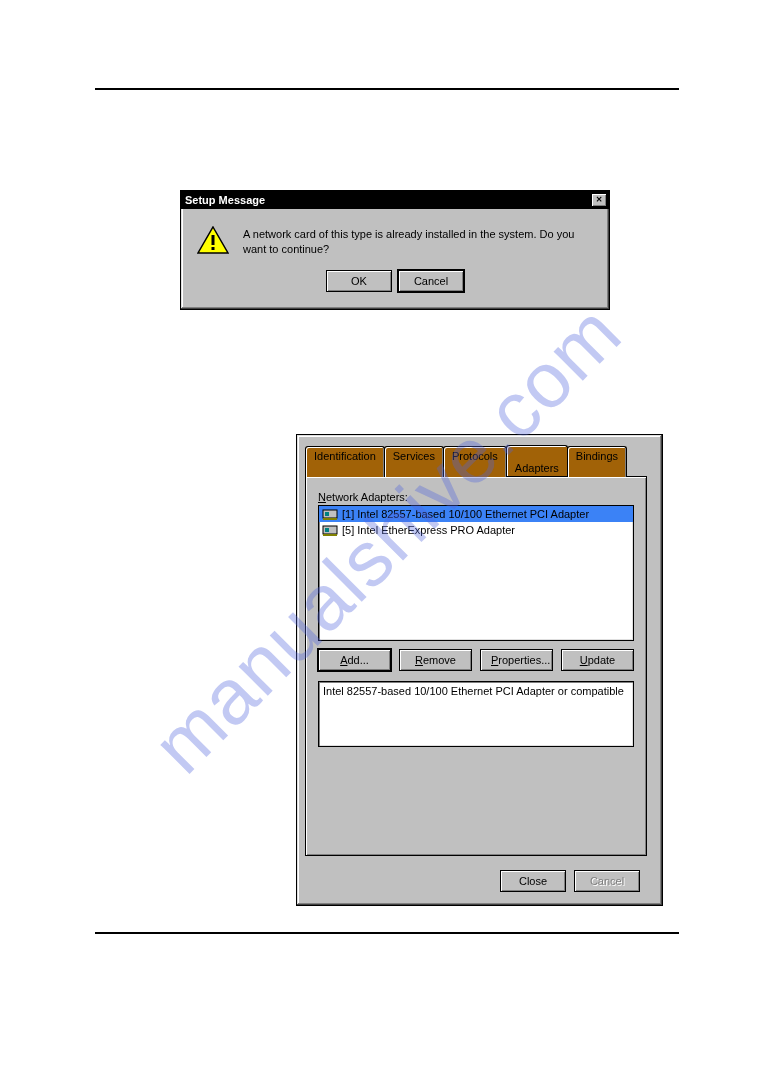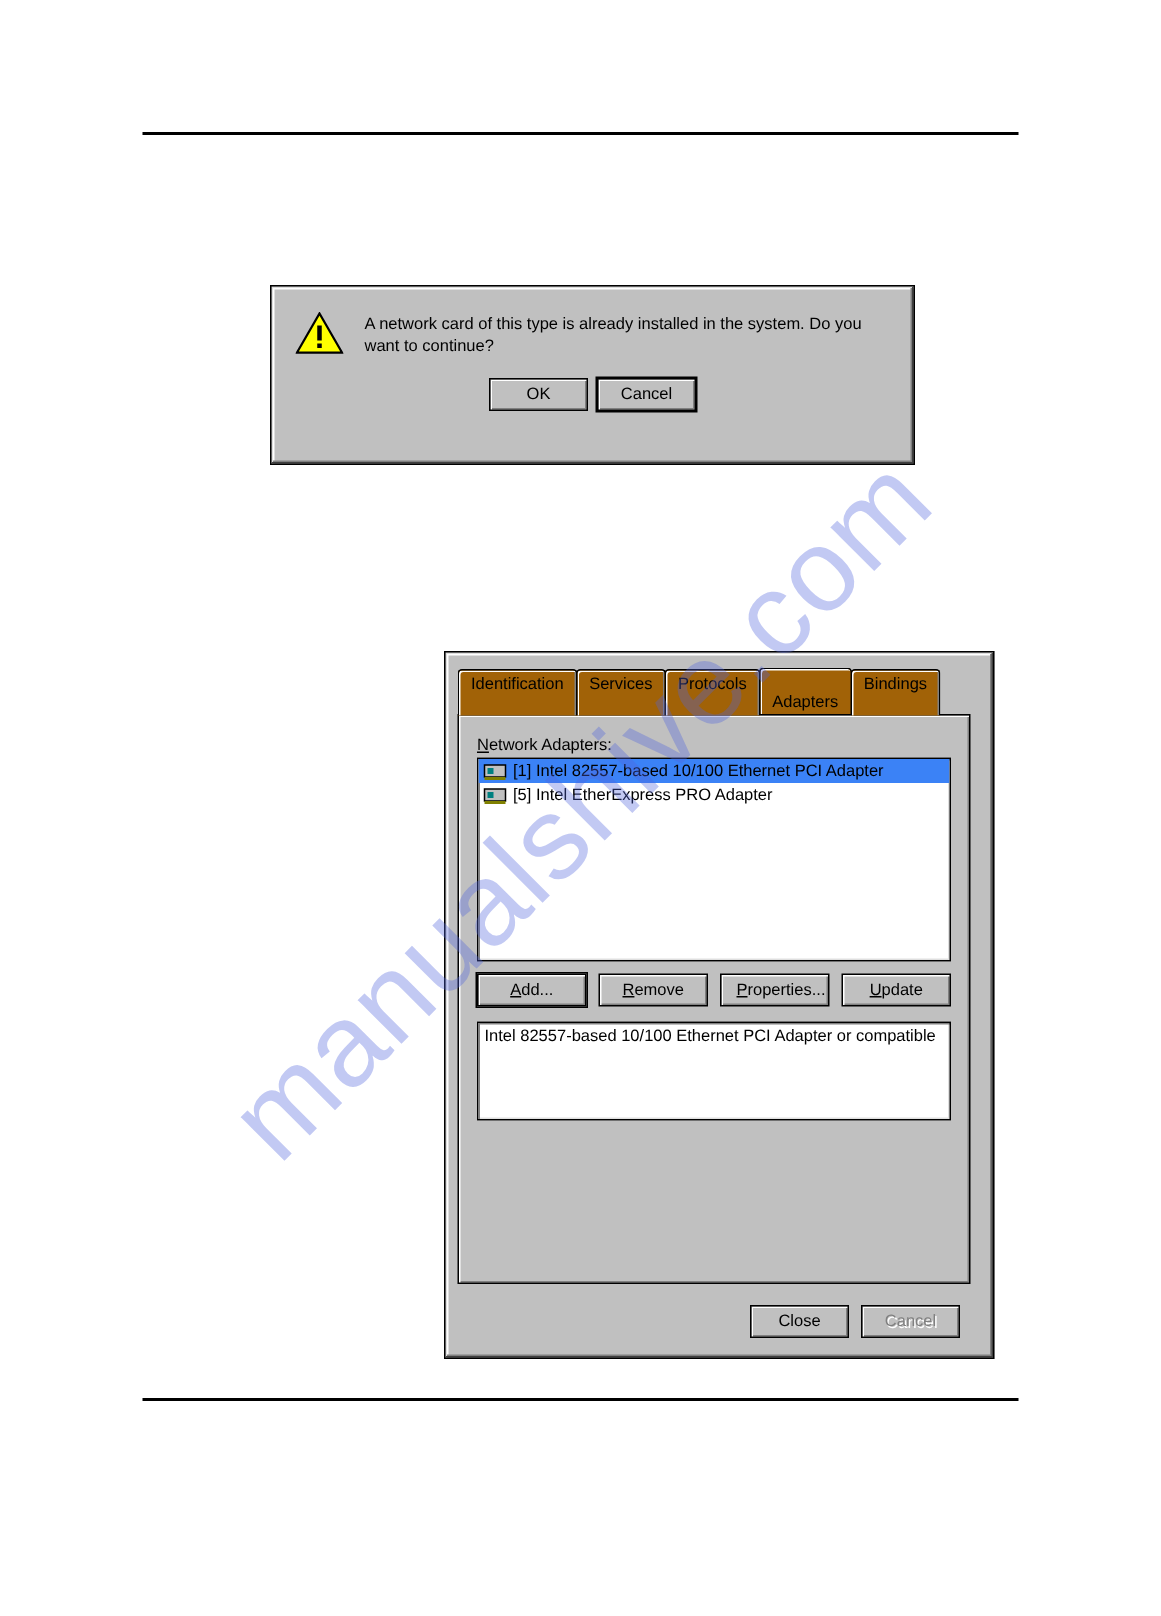--- a/index.html
+++ b/index.html
@@ -200,20 +200,25 @@
 </style>
 </head>
 <body>
 
 <div class="hr-top"></div>
 <div class="hr-bottom"></div>
 
 <div class="watermark">manualshive.com</div>
 
 <div id="setup-dlg" class="win">
+  <div class="titlebar dark">
+    <span>Setup Message</span>
+    <span class="spacer"></span>
+    <span class="title-btn close"></span>
+  </div>
   <div class="msg-body">
     <span class="warn-icon">
       <svg viewBox="0 0 32 28">
         <polygon points="16,1 31,27 1,27" fill="#ffff00" stroke="#000" stroke-width="1.5"></polygon>
         <rect x="14.5" y="9" width="3" height="10" fill="#000"></rect>
         <rect x="14.5" y="21" width="3" height="3" fill="#000"></rect>
       </svg>
     </span>
     <span class="msg-text">A network card of this type is already installed in the system. Do you want to continue?</span>
   </div>

